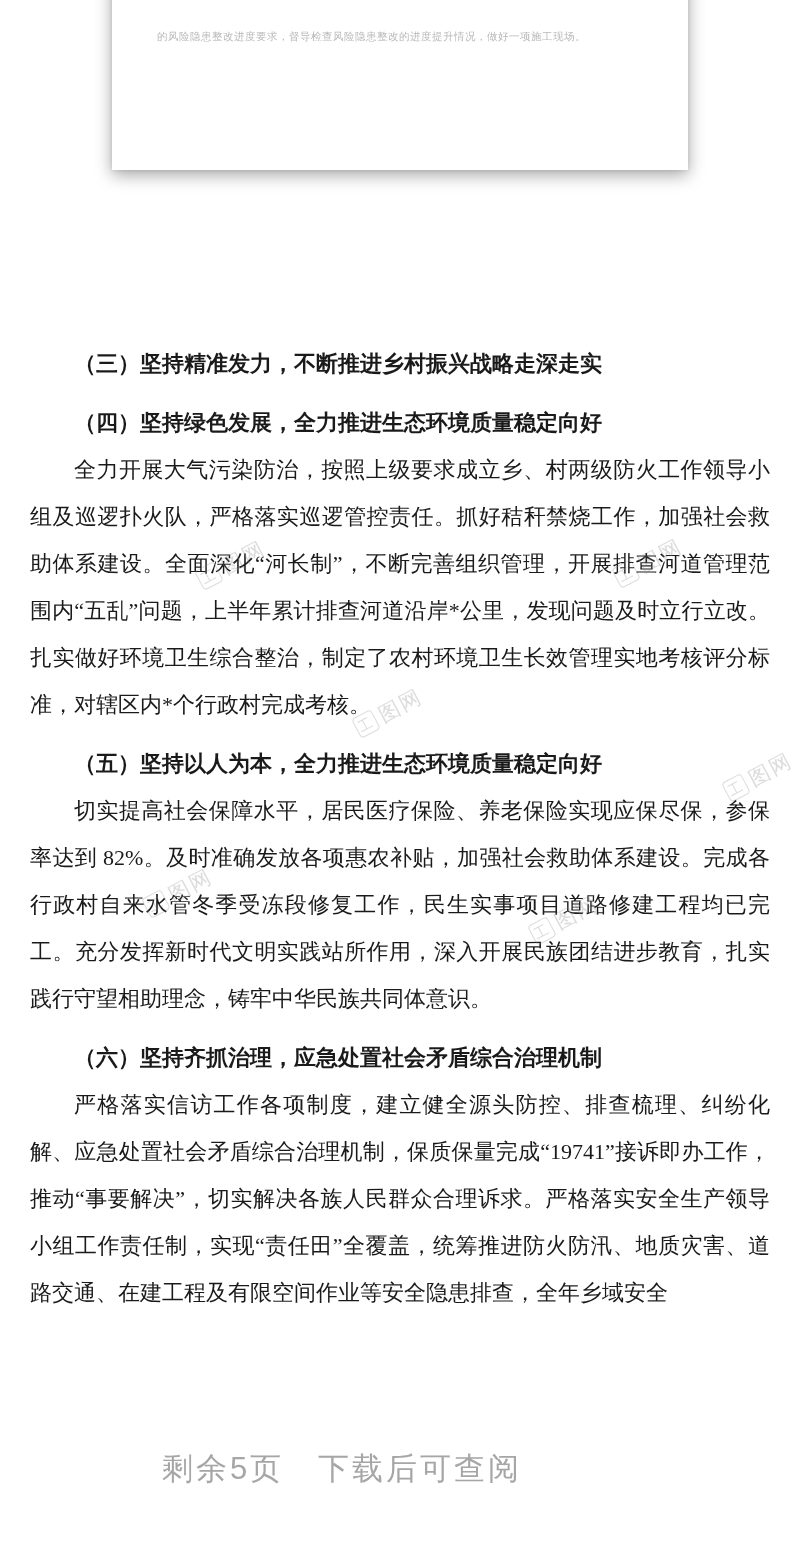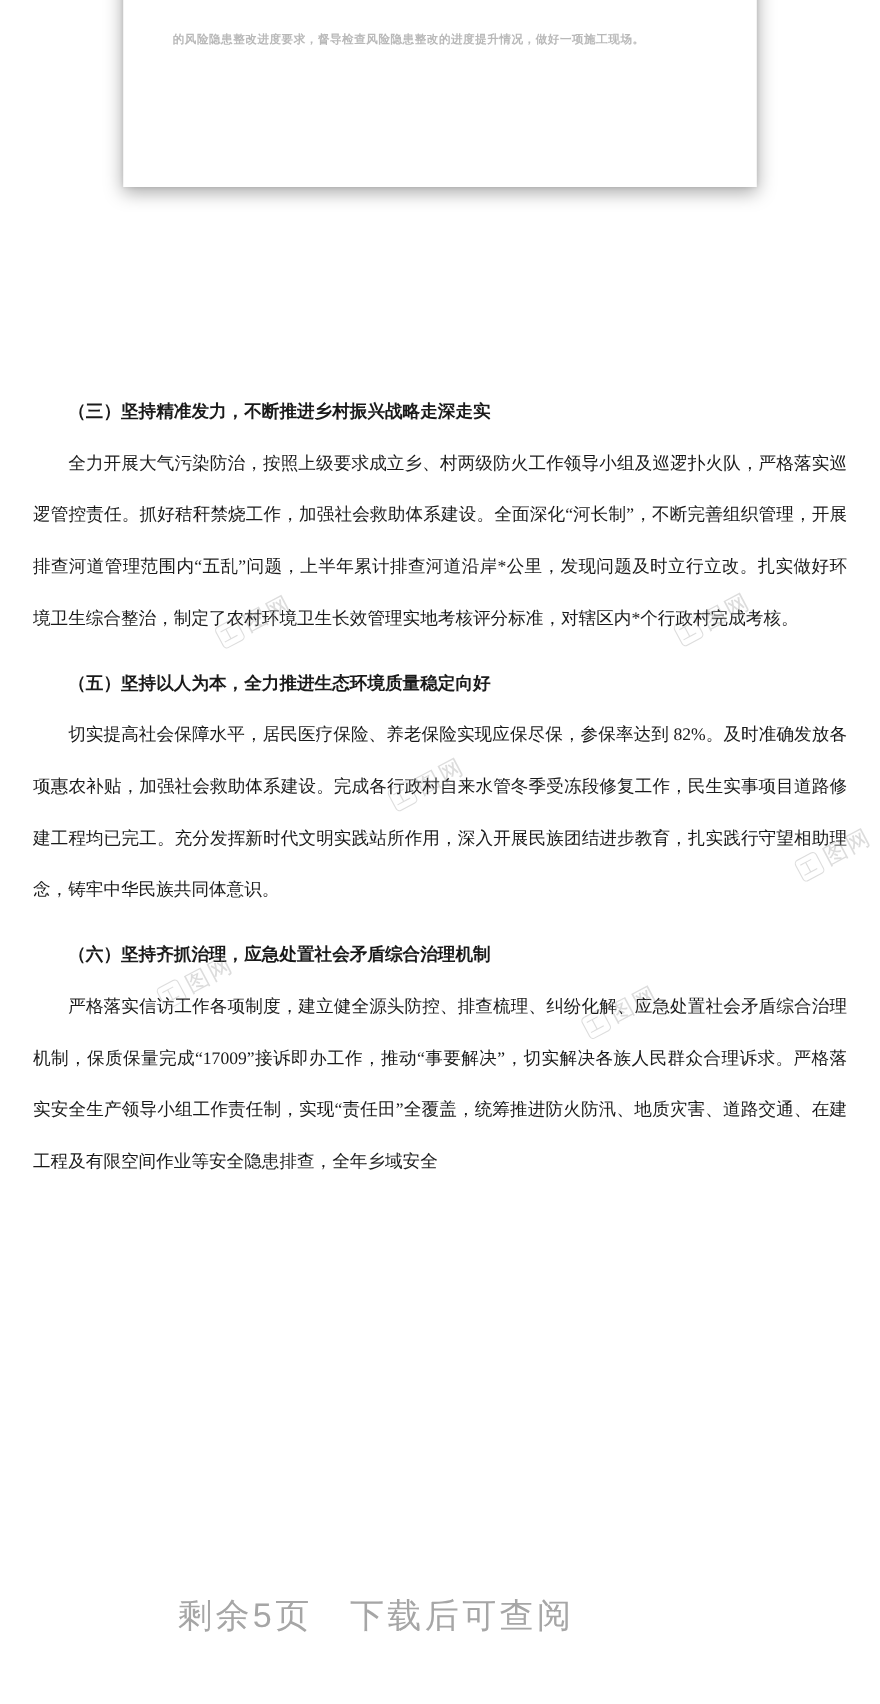--- a/index.html
+++ b/index.html
@@ -27,30 +27,29 @@
     position: absolute;
     left: 45px;
     right: 45px;
     bottom: 120px;
     font-size: 10.5px;
     line-height: 26px;
     color: #b9b9b9;
     text-align: justify;
     letter-spacing: 0.5px;
     filter: blur(0.4px);
-    font-weight: bold;
   }
 
   
   .doc-body {
     position: absolute;
     left: 30px;
-    top: 351px;
+    top: 340px;
     width: 740px;
-    font-size: 16px;
+    font-size: 22px;
     line-height: 47px;
     text-align: justify;
   }
   .doc-heading {
     font-weight: bold;
     text-indent: 2em;
     margin-top: 12px;
   }
   .doc-heading:first-child { margin-top: 0; }
   .doc-para {
@@ -100,27 +99,28 @@
 </head>
 <body>
 
 <div class="prev-page">
   <div class="prev-page-inner">的风险隐患整改进度要求，督导检查风险隐患整改的进度提升情况，做好一项施工现场。</div>
 </div>
 
 <div class="doc-body">
   <p class="doc-heading">（三）坚持精准发力，不断推进乡村振兴战略走深走实</p>
 
+  <p class="doc-heading">（四）坚持绿色发展，全力推进生态环境质量稳定向好</p>
   <p class="doc-para">全力开展大气污染防治，按照上级要求成立乡、村两级防火工作领导小组及巡逻扑火队，严格落实巡逻管控责任。抓好秸秆禁烧工作，加强社会救助体系建设。全面深化“河长制”，不断完善组织管理，开展排查河道管理范围内“五乱”问题，上半年累计排查河道沿岸*公里，发现问题及时立行立改。扎实做好环境卫生综合整治，制定了农村环境卫生长效管理实地考核评分标准，对辖区内*个行政村完成考核。</p>
 
   <p class="doc-heading">（五）坚持以人为本，全力推进生态环境质量稳定向好</p>
   <p class="doc-para">切实提高社会保障水平，居民医疗保险、养老保险实现应保尽保，参保率达到 82%。及时准确发放各项惠农补贴，加强社会救助体系建设。完成各行政村自来水管冬季受冻段修复工作，民生实事项目道路修建工程均已完工。充分发挥新时代文明实践站所作用，深入开展民族团结进步教育，扎实践行守望相助理念，铸牢中华民族共同体意识。</p>
 
   <p class="doc-heading">（六）坚持齐抓治理，应急处置社会矛盾综合治理机制</p>
-  <p class="doc-para">严格落实信访工作各项制度，建立健全源头防控、排查梳理、纠纷化解、应急处置社会矛盾综合治理机制，保质保量完成“17009”接诉即办工作，推动“事要解决”，切实解决各族人民群众合理诉求。严格落实安全生产领导小组工作责任制，实现“责任田”全覆盖，统筹推进防火防汛、地质灾害、道路交通、在建工程及有限空间作业等安全隐患排查，全年乡域安全</p>
+  <p class="doc-para">严格落实信访工作各项制度，建立健全源头防控、排查梳理、纠纷化解、应急处置社会矛盾综合治理机制，保质保量完成“19741”接诉即办工作，推动“事要解决”，切实解决各族人民群众合理诉求。严格落实安全生产领导小组工作责任制，实现“责任田”全覆盖，统筹推进防火防汛、地质灾害、道路交通、在建工程及有限空间作业等安全隐患排查，全年乡域安全</p>
 </div>
 
 <div class="watermark" style="left:195px; top:550px;">
   <span class="wm-box">工</span>
   <span>图网</span>
 </div>
 <div class="watermark" style="left:612px; top:548px;">
   <span class="wm-box">工</span>
   <span>图网</span>
 </div>

